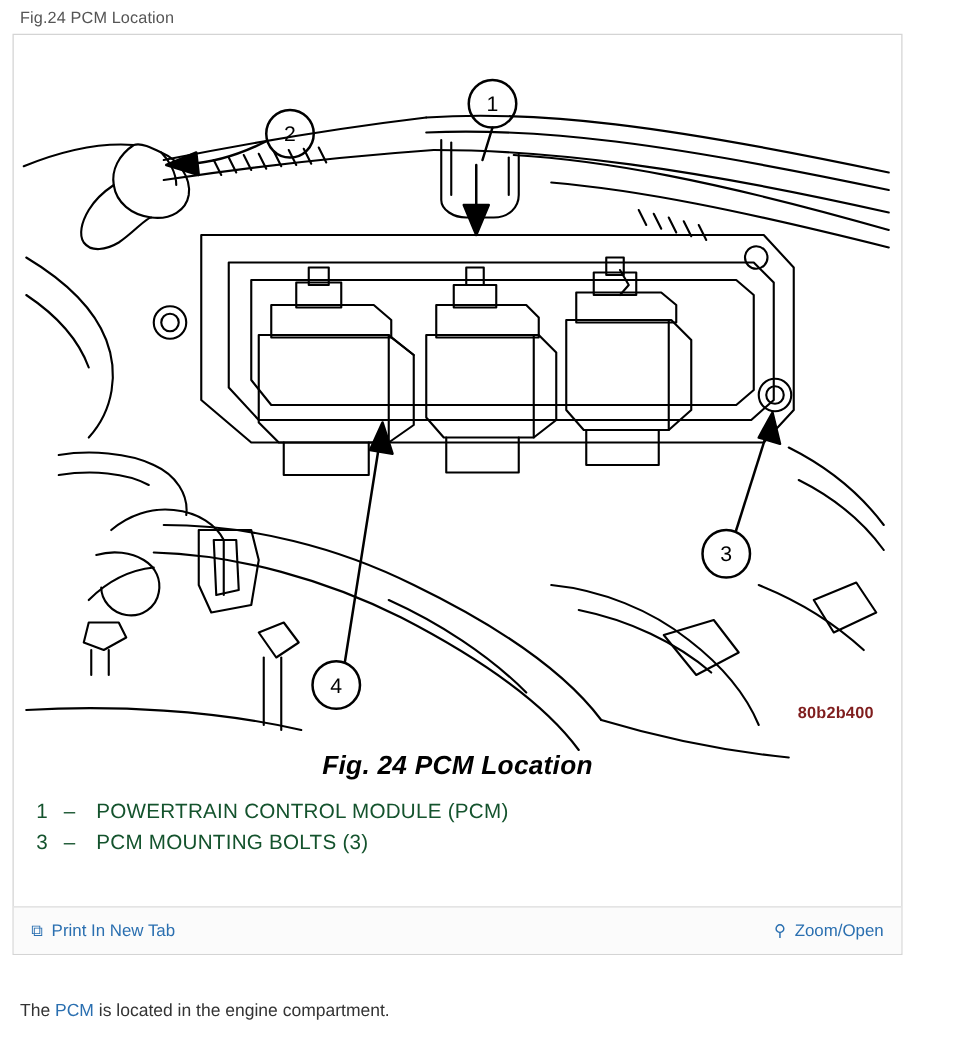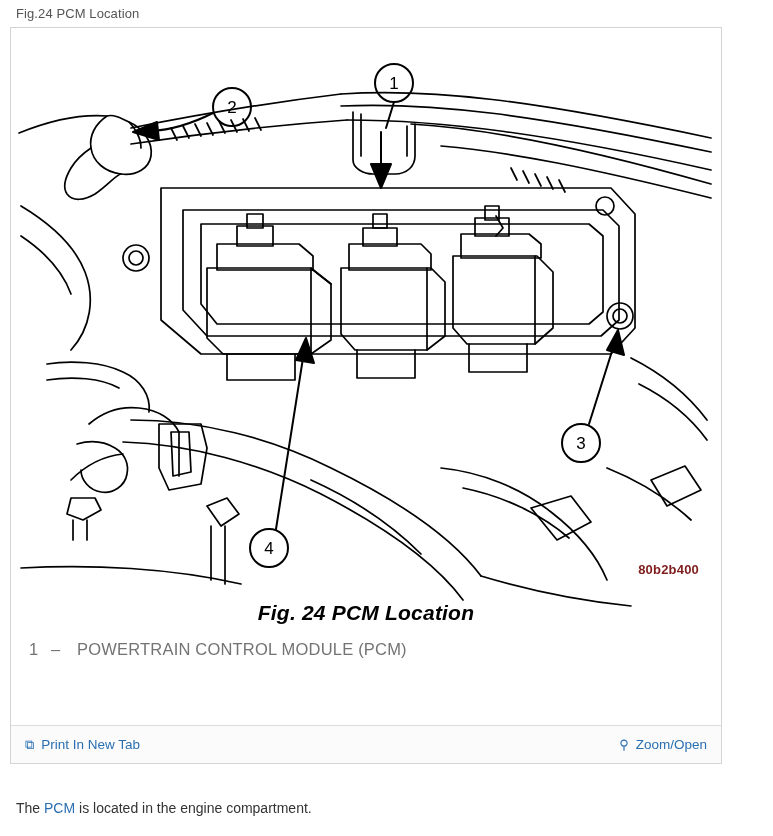--- a/index.html
+++ b/index.html
@@ -100,21 +100,21 @@
     font-family: "Liberation Sans", sans-serif;
     font-weight: bold;
     font-style: italic;
     font-size: 21px;
     color: #000000;
     letter-spacing: 0.2px;
     margin-bottom: 12px;
   }
   .legend-row {
     font-size: 16.5px;
-    color: #737373;
+    color: #14532d;
     padding: 3px 0 3px 18px;
     letter-spacing: 0.2px;
     white-space: nowrap;
   }
   .legend-row .num {
     display: inline-block;
     width: 22px;
   }
   .legend-row .dash {
     display: inline-block;
@@ -280,20 +280,23 @@
 
       <div class="artcode">80b2b400</div>
 
       <div class="legend">
         <div class="legend-title">Fig. 24 PCM Location</div>
 
         <div class="legend-row">
           <span class="num">1</span><span class="dash">–</span><span>POWERTRAIN CONTROL MODULE (PCM)</span>
         </div>
         <div class="legend-row">
+          <span class="num">3</span><span class="dash">–</span><span>PCM MOUNTING BOLTS (3)</span>
+        </div>
+        <div class="legend-row">
           
         </div>
       </div>
     </div>
 
     <div class="figure-footer">
       <div class="footer-link">
         <span class="glyph">⧉</span>
         <span class="label">Print In New Tab</span>
       </div>

